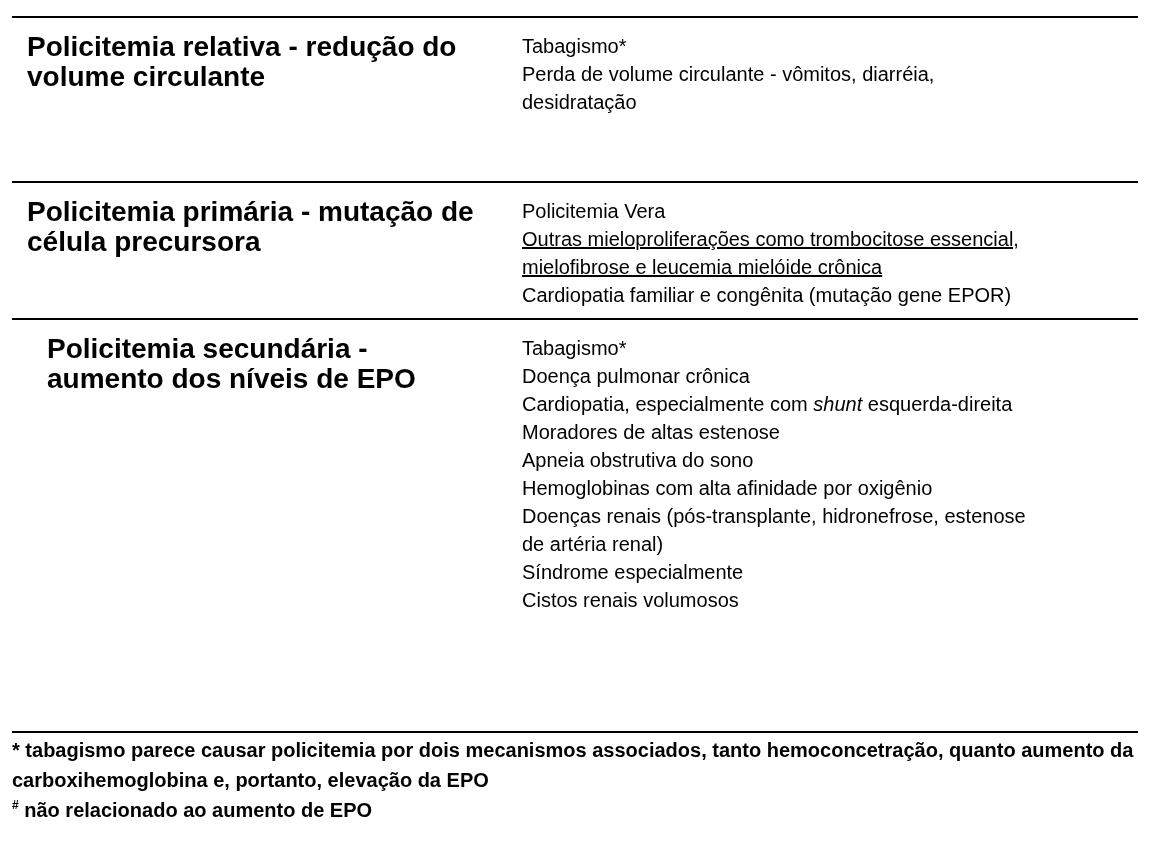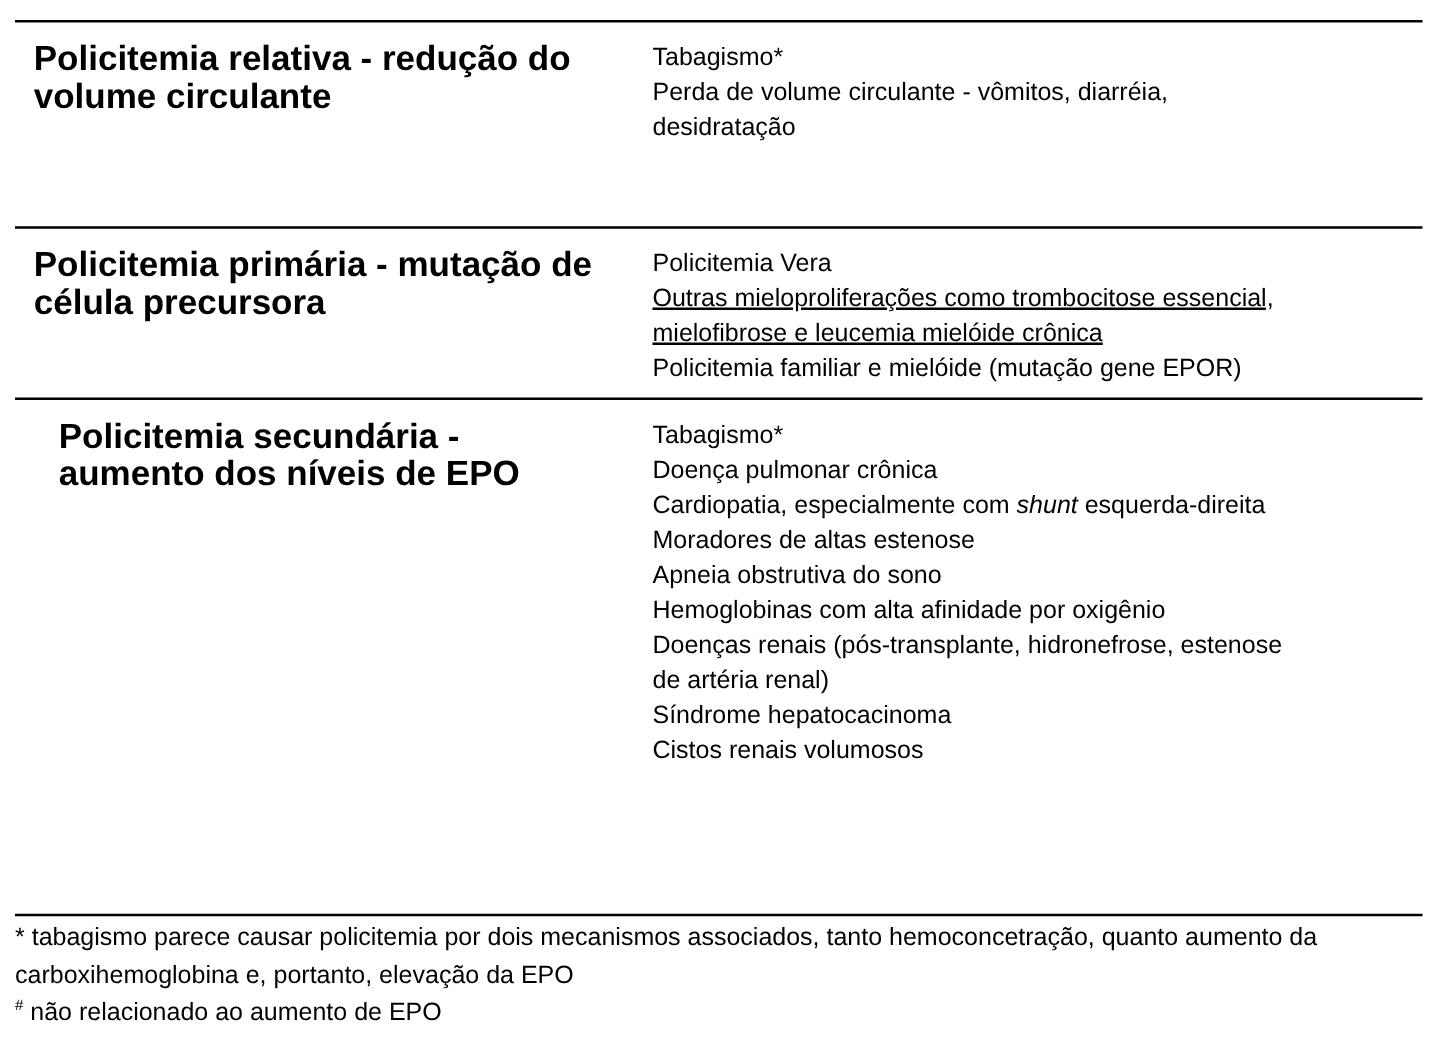--- a/index.html
+++ b/index.html
@@ -48,21 +48,21 @@
   .item em { font-style: italic; }
   sup { font-size: 12px; line-height: 0; vertical-align: 8px; }
   .footnotes {
     position: absolute;
     left: 12px;
     top: 735px;
     width: 1130px;
     font-size: 20px;
     line-height: 30px;
   }
-  .fn { display: block; }
+  .fn { display: block; font-weight: bold; }
 </style>
 </head>
 <body>
 
 <div>
   <div class="hline" style="top:16px;"></div>
 
   <div class="row" style="top:32px;">
     <div class="cat">Policitemia relativa - redução do volume circulante</div>
     <div class="items">
@@ -71,37 +71,37 @@
     </div>
   </div>
 
   <div class="hline" style="top:181px;"></div>
 
   <div class="row" style="top:197px;">
     <div class="cat">Policitemia primária - mutação de célula precursora</div>
     <div class="items">
       <span class="item">Policitemia Vera</span>
       <span class="item" style="width:580px;text-decoration:underline;">Outras mieloproliferações como trombocitose essencial, mielofibrose e leucemia mielóide crônica</span>
-      <span class="item">Policitemia familiar e mielóide (mutação gene EPOR)</span>
+      <span class="item">Cardiopatia familiar e congênita (mutação gene EPOR)</span>
     </div>
   </div>
 
   <div class="hline" style="top:318px;"></div>
 
   <div class="row" style="top:334px;">
     <div class="cat" style="width:440px;margin-left:20px;">Policitemia secundária - aumento dos níveis de EPO</div>
     <div class="items">
       <span class="item">Tabagismo*</span>
       <span class="item">Doença pulmonar crônica</span>
       <span class="item"><span>Cardiopatia, especialmente com </span><em>shunt</em><span> esquerda-direita</span></span>
       <span class="item">Moradores de altas estenose</span>
       <span class="item">Apneia obstrutiva do sono</span>
       <span class="item">Hemoglobinas com alta afinidade por oxigênio</span>
       <span class="item" style="width:520px;">Doenças renais (pós-transplante, hidronefrose, estenose de artéria renal)</span>
-      <span class="item">Síndrome hepatocacinoma</span>
+      <span class="item">Síndrome especialmente</span>
       <span class="item">Cistos renais volumosos</span>
     </div>
   </div>
 
   <div class="hline" style="top:731px;"></div>
 </div>
 
 <div class="footnotes">
   <span class="fn"><span>*</span><span> tabagismo parece causar policitemia por dois mecanismos associados, tanto hemoconcetração, quanto aumento da carboxihemoglobina e, portanto, elevação da EPO</span></span>
   <span class="fn"><sup>#</sup><span> não relacionado ao aumento de EPO</span></span>

